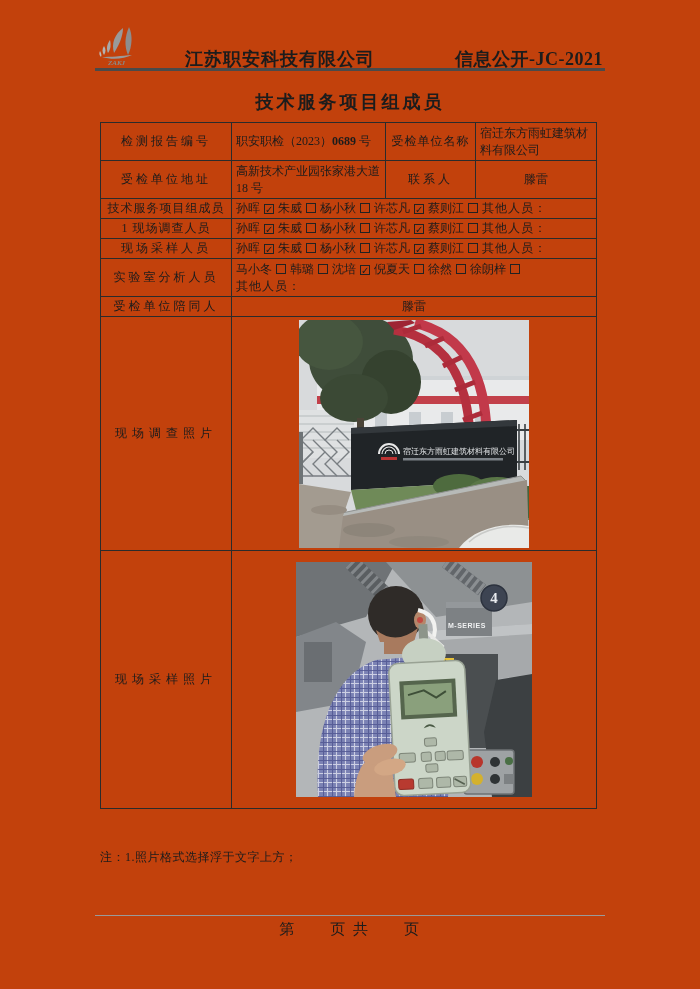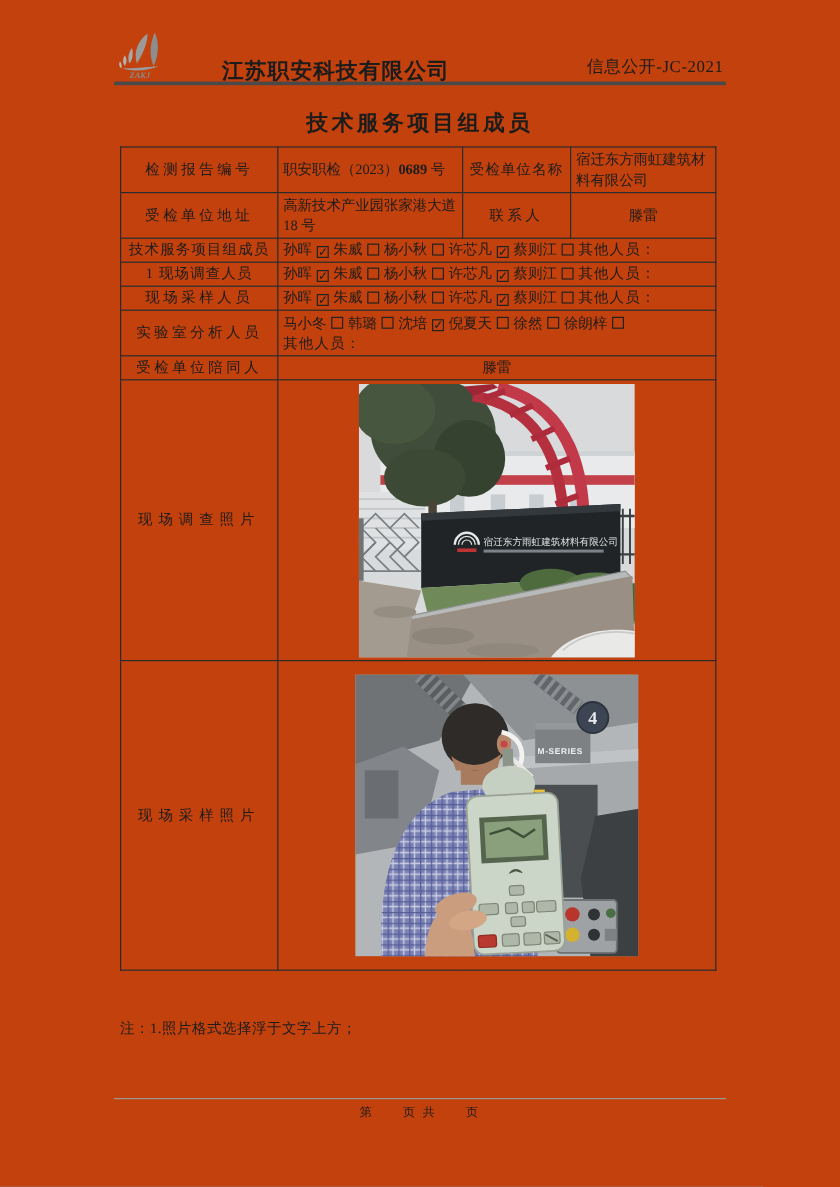--- a/index.html
+++ b/index.html
@@ -7,21 +7,21 @@
   body { font-family:"Liberation Serif","DejaVu Serif",serif; }
   .page {
     position:relative; width:700px; height:989px; background:#c2410c;
     margin:0 auto; overflow:hidden; color:#1c1c1c;
   }
 
   
   .header { position:absolute; left:95px; top:26px; width:510px; height:40px; }
   .logo-wrap { position:absolute; left:3px; top:0; width:44px; height:40px; }
   .company-name { position:absolute; left:46px; top:21px; font-size:18px; font-weight:bold; letter-spacing:1px;margin-left:44px; }
-  .doc-code { position:absolute; right:2px; top:21px; font-size:14px; font-weight:normal; letter-spacing:0.5px; }
+  .doc-code { position:absolute; right:2px; top:21px; font-size:18px; font-weight:bold; letter-spacing:0.5px; }
   .header-rule { position:absolute; left:95px; top:68px; width:510px; height:3px; background:#4a4a4a; }
 
   
   .title { position:absolute; left:0; top:90px; width:700px; text-align:center;
            font-size:18px; font-weight:bold; letter-spacing:3px; }
 
   
   table.report { position:absolute; left:100px; top:122px; border-collapse:collapse;
                  table-layout:fixed; width:496px; font-size:12px; }
   table.report td { border:1.6px solid #2b2b2b; padding:1px 4px; vertical-align:middle; }
@@ -44,21 +44,21 @@
   }
   .other-inline { letter-spacing:1px; }
   .bold { font-weight:bold; }
   .photo-cell { text-align:center; vertical-align:middle; }
   .photo-cell svg { display:block; margin:0 auto; }
 
   
   .note { position:absolute; left:100px; top:849px; font-size:12px; letter-spacing:0.5px; }
   .footer-rule { position:absolute; left:95px; top:915px; width:510px; height:1px; background:#9a9a9a; }
   .footer-text { position:absolute; left:0; top:920px; width:700px; text-align:center;
-                 font-size:10px; letter-spacing:2px; }
+                 font-size:15px; letter-spacing:2px; }
 </style>
 </head>
 <body>
 
 <div class="page">
 
   <div class="header">
     <div class="logo-wrap">
       <svg width="44" height="40" viewBox="0 0 44 40">
         <path d="M25 2 C17 8 13 17 16 27 C20 21 25 11 25 2 Z" fill="#9a9a9a"></path>

